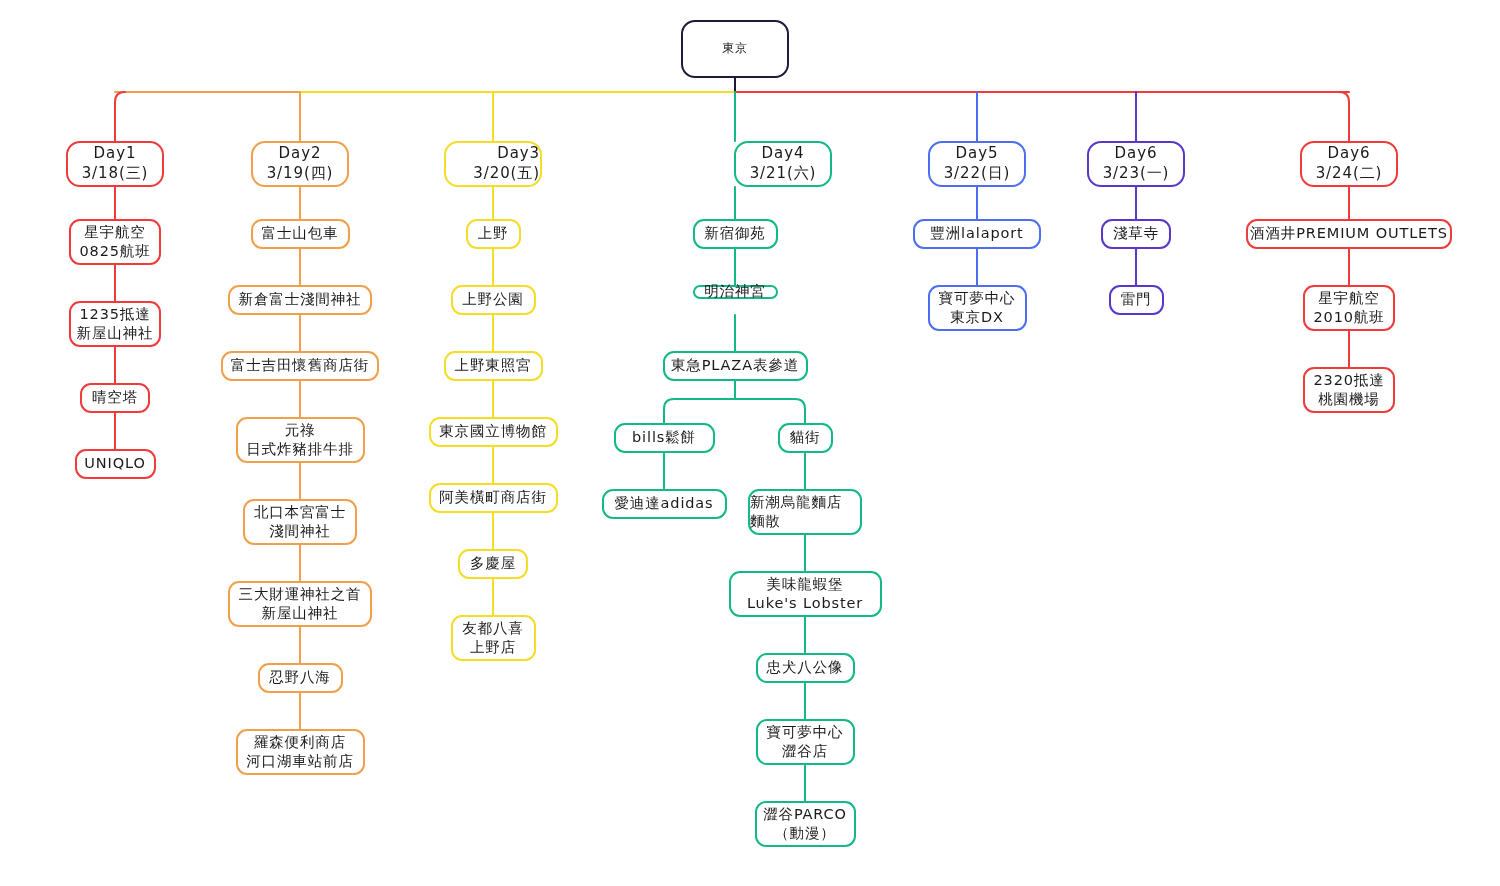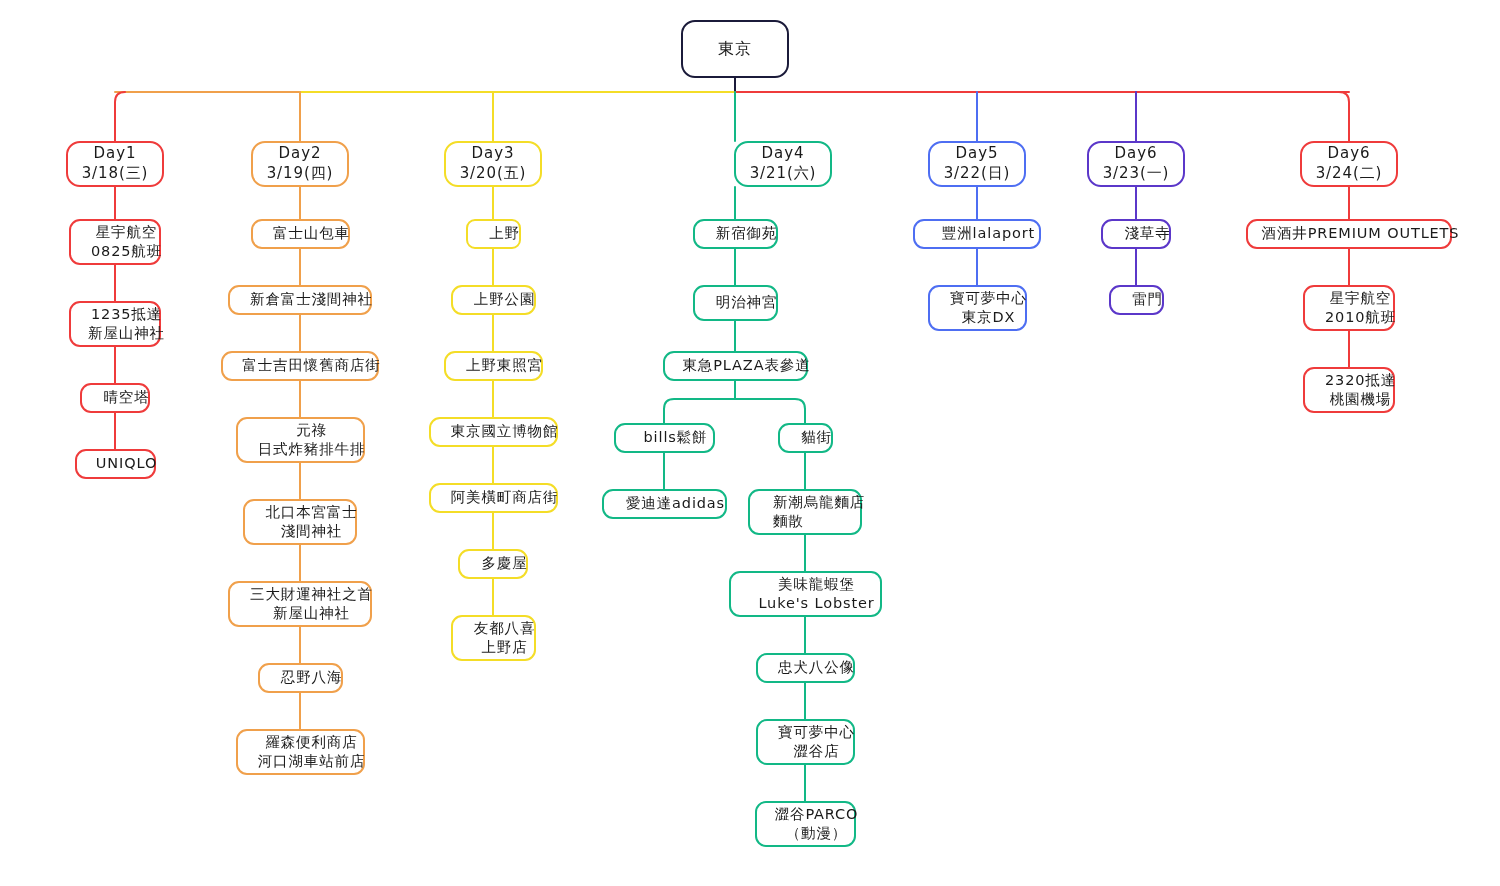--- a/index.html
+++ b/index.html
@@ -37,30 +37,29 @@
     text-align: center;
     color: #1a1a1a;
     letter-spacing: 0.06em;
     line-height: 1.32;
     white-space: pre;
     z-index: 2;
   }
   .node.root {
     border-width: 2.5px;
     border-radius: 14px;
-    font-size: 16px;
+    font-size: 12px;
   }
   .node.day {
     border-radius: 14px;
     font-size: 15px;
   }
   .node.item {
     font-size: 14.5px;
     border-radius: 11px;
-    padding-left: 23px;
   }
   .node .line { display: block; }
   .node.leftalign { text-align: left; align-items: flex-start; }
 </style>
 </head>
 <body>
 
 <div id="canvas">
   <svg id="wires" viewBox="0 0 1500 886">
       <path d="M735 78 L735 92" stroke="#1b1b3a" stroke-width="2" fill="none" stroke-linecap="round" stroke-linejoin="round"></path>
@@ -127,31 +126,31 @@
       <div class="node item" style="left: 74.5px; top: 449px; width: 81px; height: 30px; border-color: rgb(239, 59, 59); text-align: center;"><span class="line">UNIQLO</span></div>
       <div class="node day" style="left: 251px; top: 141px; width: 98px; height: 46px; border-color: rgb(240, 160, 75);"><span class="line">Day2</span><span class="line">3/19(四)</span></div>
       <div class="node item" style="left: 250.5px; top: 219px; width: 99px; height: 30px; border-color: rgb(240, 160, 75); text-align: center;"><span class="line">富士山包車</span></div>
       <div class="node item" style="left: 228px; top: 285px; width: 144px; height: 30px; border-color: rgb(240, 160, 75); font-family: Liberation Serif, serif;"><span class="line">新倉富士淺間神社</span></div>
       <div class="node item" style="left: 221px; top: 351px; width: 158px; height: 30px; border-color: rgb(240, 160, 75);"><span class="line">富士吉田懷舊商店街</span></div>
       <div class="node item" style="left: 235.5px; top: 417px; width: 129px; height: 46px; border-color: rgb(240, 160, 75);"><span class="line">元祿</span><span class="line">日式炸豬排牛排</span></div>
       <div class="node item" style="left: 243px; top: 499px; width: 114px; height: 46px; border-color: rgb(240, 160, 75);"><span class="line">北口本宮富士</span><span class="line">淺間神社</span></div>
       <div class="node item" style="left: 228px; top: 581px; width: 144px; height: 46px; border-color: rgb(240, 160, 75);"><span class="line">三大財運神社之首</span><span class="line">新屋山神社</span></div>
       <div class="node item" style="left: 257.5px; top: 663px; width: 85px; height: 30px; border-color: rgb(240, 160, 75);"><span class="line">忍野八海</span></div>
       <div class="node item" style="left: 235.5px; top: 729px; width: 129px; height: 46px; border-color: rgb(240, 160, 75);"><span class="line">羅森便利商店</span><span class="line">河口湖車站前店</span></div>
-      <div class="node day" style="left: 444px; top: 141px; width: 98px; height: 46px; border-color: rgb(244, 221, 39);"><span class="line">Day3</span><span class="line">3/20(五)</span></div>
-      <div class="node item" style="left: 465.5px; top: 219px; width: 55px; height: 30px; border-color: rgb(244, 221, 39); border-radius: 9px;"><span class="line">上野</span></div>
+      <div class="node day" style="left: 444px; top: 141px; width: 98px; height: 46px; border-color: rgb(244, 221, 39); align-items: flex-end;"><span class="line">Day3</span><span class="line">3/20(五)</span></div>
+      <div class="node item" style="left: 465.5px; top: 219px; width: 55px; height: 30px; border-color: rgb(244, 221, 39);"><span class="line">上野</span></div>
       <div class="node item" style="left: 450.5px; top: 285px; width: 85px; height: 30px; border-color: rgb(244, 221, 39);"><span class="line">上野公園</span></div>
       <div class="node item" style="left: 443.5px; top: 351px; width: 99px; height: 30px; border-color: rgb(244, 221, 39);"><span class="line">上野東照宮</span></div>
       <div class="node item" style="left: 428.5px; top: 417px; width: 129px; height: 30px; border-color: rgb(244, 221, 39);"><span class="line">東京國立博物館</span></div>
       <div class="node item" style="left: 428.5px; top: 483px; width: 129px; height: 30px; border-color: rgb(244, 221, 39);"><span class="line">阿美橫町商店街</span></div>
       <div class="node item" style="left: 458px; top: 549px; width: 70px; height: 30px; border-color: rgb(244, 221, 39);"><span class="line">多慶屋</span></div>
       <div class="node item" style="left: 450.5px; top: 615px; width: 85px; height: 46px; border-color: rgb(244, 221, 39);"><span class="line">友都八喜</span><span class="line">上野店</span></div>
       <div class="node day" style="left: 686px; top: 141px; width: 98px; height: 46px; border-color: rgb(18, 184, 134); margin-left: 48px;"><span class="line">Day4</span><span class="line">3/21(六)</span></div>
       <div class="node item" style="left: 692.5px; top: 219px; width: 85px; height: 30px; border-color: rgb(18, 184, 134);"><span class="line">新宿御苑</span></div>
-      <div class="node item" style="left: 692.5px; top: 285px; width: 85px; height: 36px; border-color: rgb(18, 184, 134);"><span class="line">明治神宮</span></div>
+      <div class="node item" style="left: 692.5px; top: 285px; width: 85px; height: 14px; border-color: rgb(18, 184, 134);"><span class="line">明治神宮</span></div>
       <div class="node item" style="left: 662.5px; top: 351px; width: 145px; height: 30px; border-color: rgb(18, 184, 134);"><span class="line">東急PLAZA表參道</span></div>
       <div class="node item" style="left: 613.5px; top: 423px; width: 101px; height: 30px; border-color: rgb(18, 184, 134);"><span class="line">bills鬆餅</span></div>
       <div class="node item" style="left: 601.5px; top: 489px; width: 125px; height: 30px; border-color: rgb(18, 184, 134);"><span class="line">愛迪達adidas</span></div>
       <div class="node item" style="left: 777.5px; top: 423px; width: 55px; height: 30px; border-color: rgb(18, 184, 134); border-radius: 11px;"><span class="line">貓街</span></div>
       <div class="node item leftalign" style="left: 748px; top: 489px; width: 114px; height: 46px; border-color: rgb(18, 184, 134);"><span class="line">新潮烏龍麵店</span><span class="line">麵散</span></div>
       <div class="node item" style="left: 728.5px; top: 571px; width: 153px; height: 46px; border-color: rgb(18, 184, 134);"><span class="line">美味龍蝦堡</span><span class="line">Luke's Lobster</span></div>
       <div class="node item" style="left: 755.5px; top: 653px; width: 99px; height: 30px; border-color: rgb(18, 184, 134);"><span class="line">忠犬八公像</span></div>
       <div class="node item" style="left: 755.5px; top: 719px; width: 99px; height: 46px; border-color: rgb(18, 184, 134);"><span class="line">寶可夢中心</span><span class="line">澀谷店</span></div>
       <div class="node item" style="left: 754.5px; top: 801px; width: 101px; height: 46px; border-color: rgb(18, 184, 134);"><span class="line">澀谷PARCO</span><span class="line">（動漫）</span></div>
       <div class="node day" style="left: 928px; top: 141px; width: 98px; height: 46px; border-color: rgb(78, 110, 242);"><span class="line">Day5</span><span class="line">3/22(日)</span></div>

